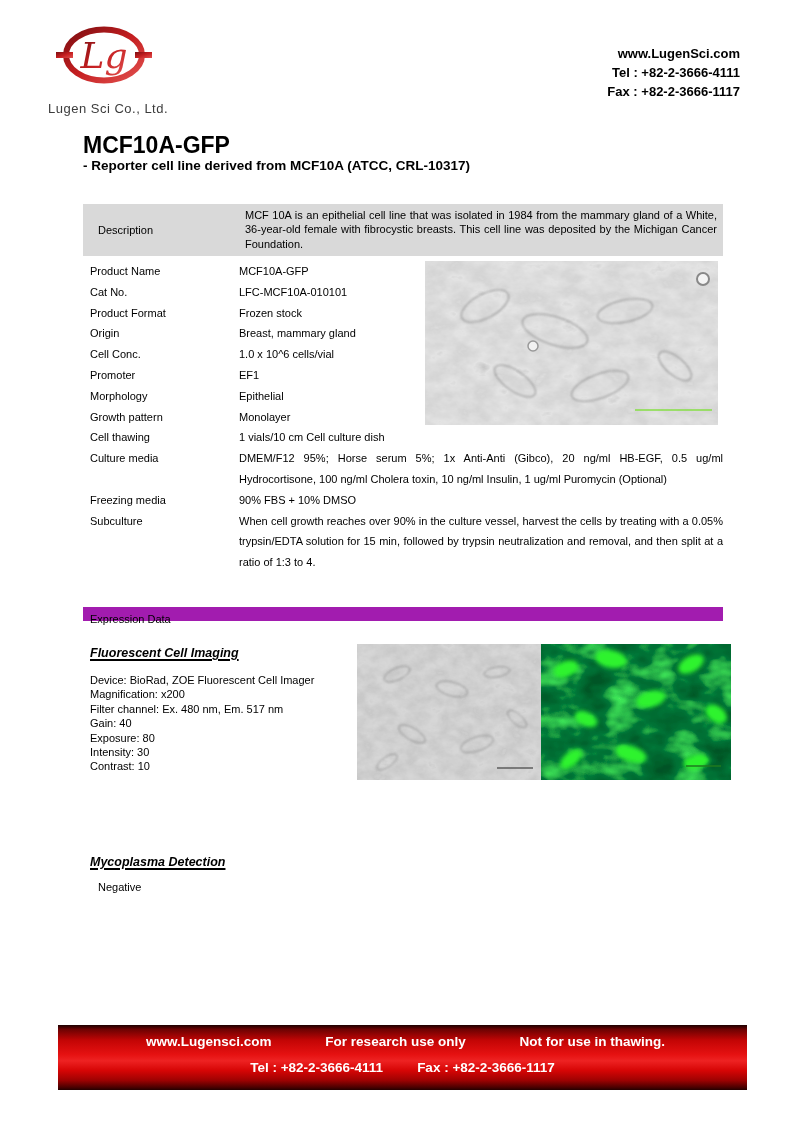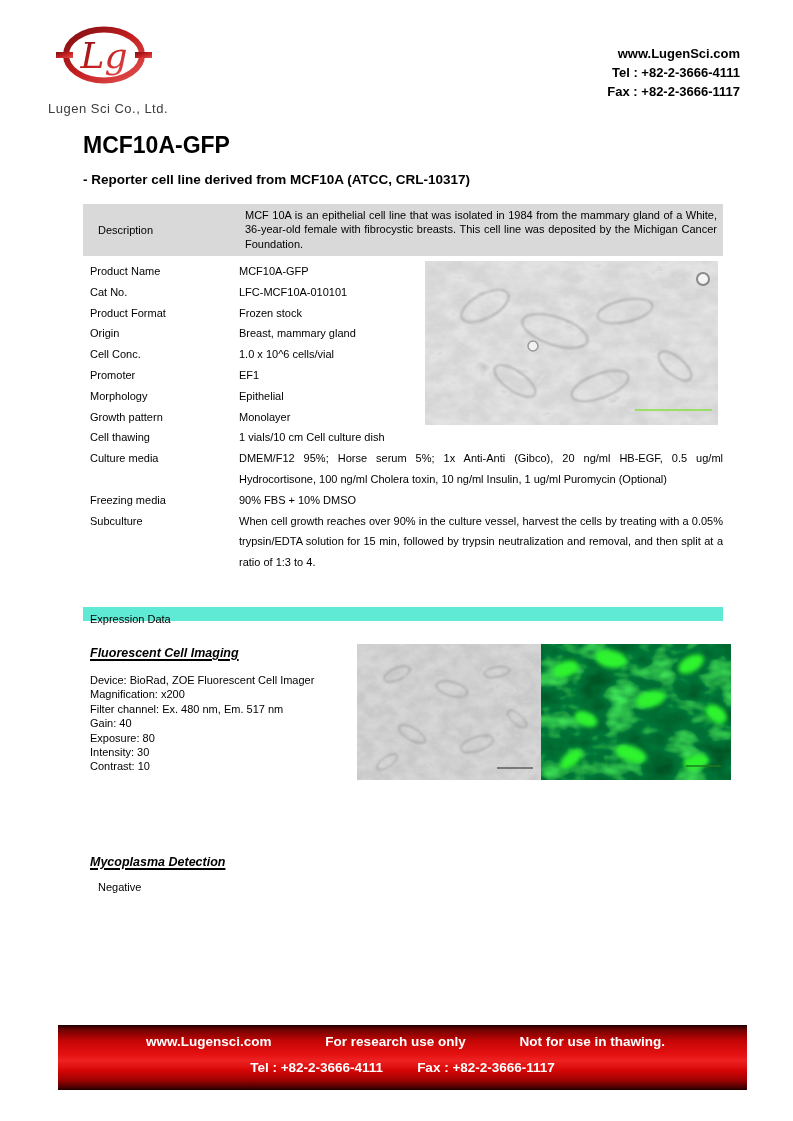--- a/index.html
+++ b/index.html
@@ -11,38 +11,38 @@
     color:#000;
     overflow:hidden;
   }
   
   .logo-block{position:absolute;left:48px;top:26px;width:120px;}
   .logo-svg{display:block;margin-left:8px;}
   .company-name{font-size:13px;color:#3c3c3c;letter-spacing:0.5px;margin-top:15px;white-space:nowrap;}
   .contact{position:absolute;top:44px;right:53px;text-align:right;font-weight:bold;font-size:13px;line-height:19px;}
   
   .title{position:absolute;left:83px;top:132px;font-size:23px;font-weight:bold;margin:0;}
-  .subtitle{position:absolute;left:83px;top:172px;font-size:13.5px;font-weight:bold;}
+  .subtitle{position:absolute;left:83px;top:158px;font-size:13.5px;font-weight:bold;}
   
   .desc-box{position:absolute;left:83px;top:204px;width:640px;height:52px;background:#d9d9d9;display:flex;}
   .desc-label{width:154px;padding-left:7px;box-sizing:border-box;font-size:11px;display:flex;align-items:center;margin-left:8px;}
   .desc-text{flex:1;padding:4px 6px 0 0;font-size:11px;line-height:14.4px;text-align:justify;}
   
   .ptable{position:absolute;left:83px;top:261px;width:640px;font-size:11px;}
   .prow{display:flex;}
   .prow .lab{width:156px;padding-left:7px;box-sizing:border-box;line-height:20.8px;}
   .prow .val{flex:1;line-height:20.8px;}
   .prow .val.just{text-align:justify;}
   
   .img-top{position:absolute;left:425px;top:261px;width:293px;height:164px;}
   .img-bf{position:absolute;left:357px;top:644px;width:184px;height:136px;}
   .img-fl{position:absolute;left:541px;top:644px;width:190px;height:136px;}
   .img-top svg,.img-bf svg,.img-fl svg{display:block;}
   
-  .expr-bar{position:absolute;left:83px;top:607px;width:640px;height:14px;background:#5eead4;font-size:11px;line-height:25px;padding-left:7px;box-sizing:border-box;}
+  .expr-bar{position:absolute;left:83px;top:607px;width:640px;height:14px;background:#a21caf;font-size:11px;line-height:25px;padding-left:7px;box-sizing:border-box;}
   .imaging-heading,.myco-heading{
     position:absolute;left:90px;font-size:12.5px;font-weight:bold;font-style:italic;
     text-decoration:underline;text-underline-offset:2px;text-decoration-thickness:1.5px;
   }
   .imaging-heading{top:646px;}
   .imaging-details{position:absolute;left:90px;top:673px;font-size:11px;line-height:14.4px;}
   .myco-heading{top:855px;}
   .myco-result{position:absolute;left:90px;top:881px;font-size:11px;padding-left:8px;}
   
   .footer-bar{

